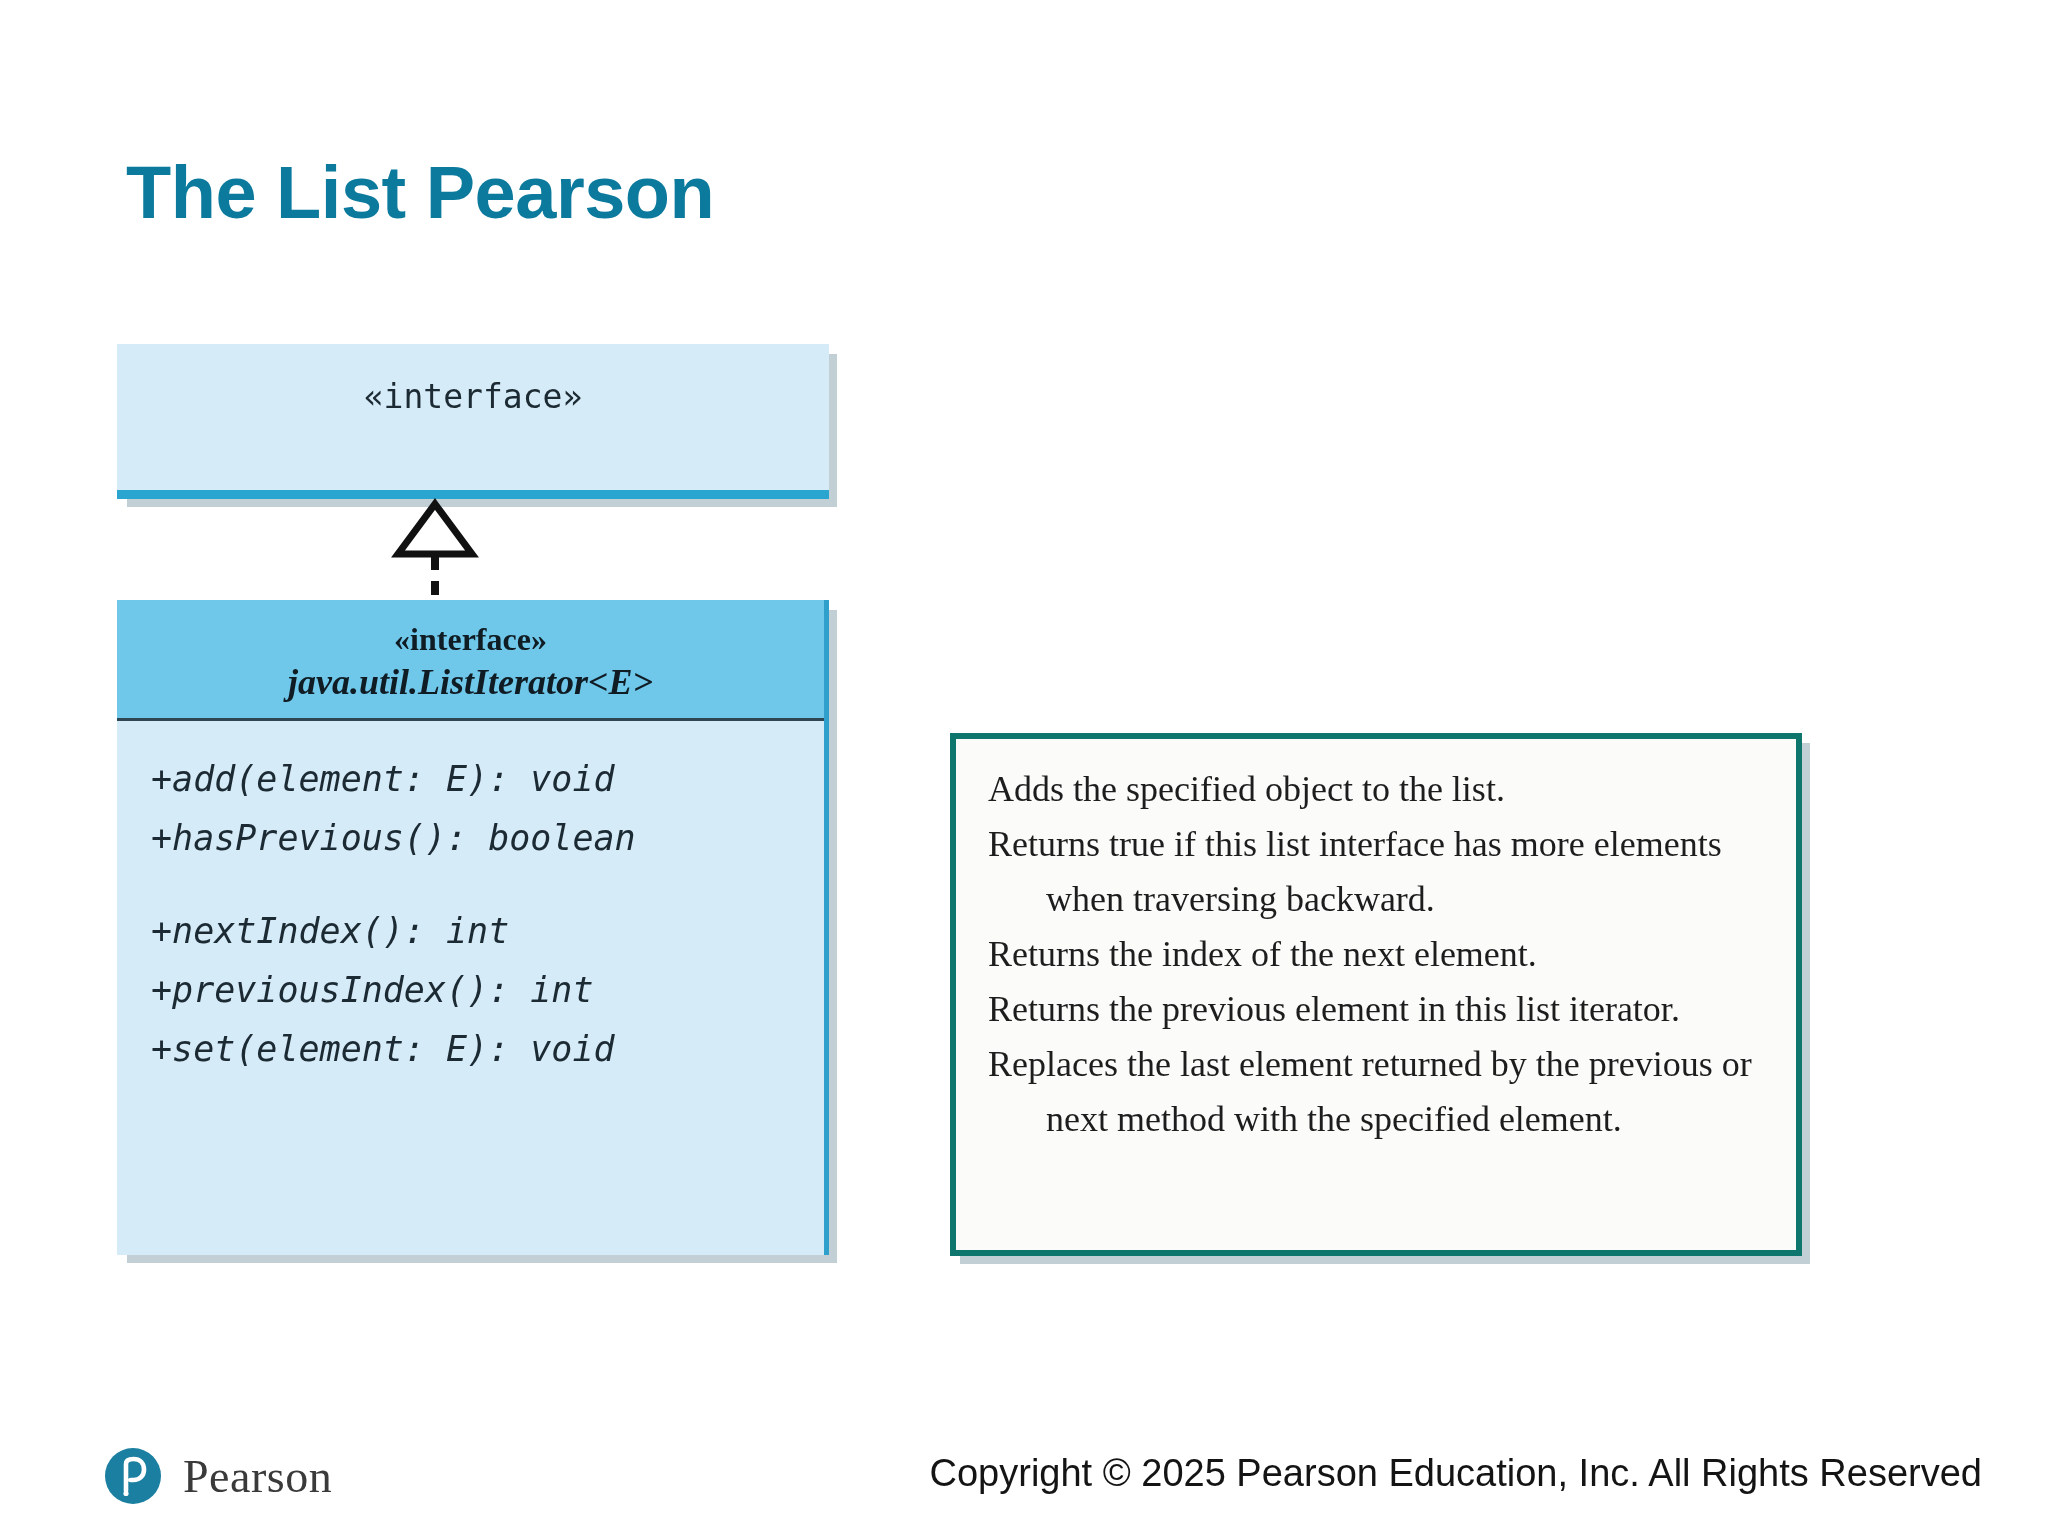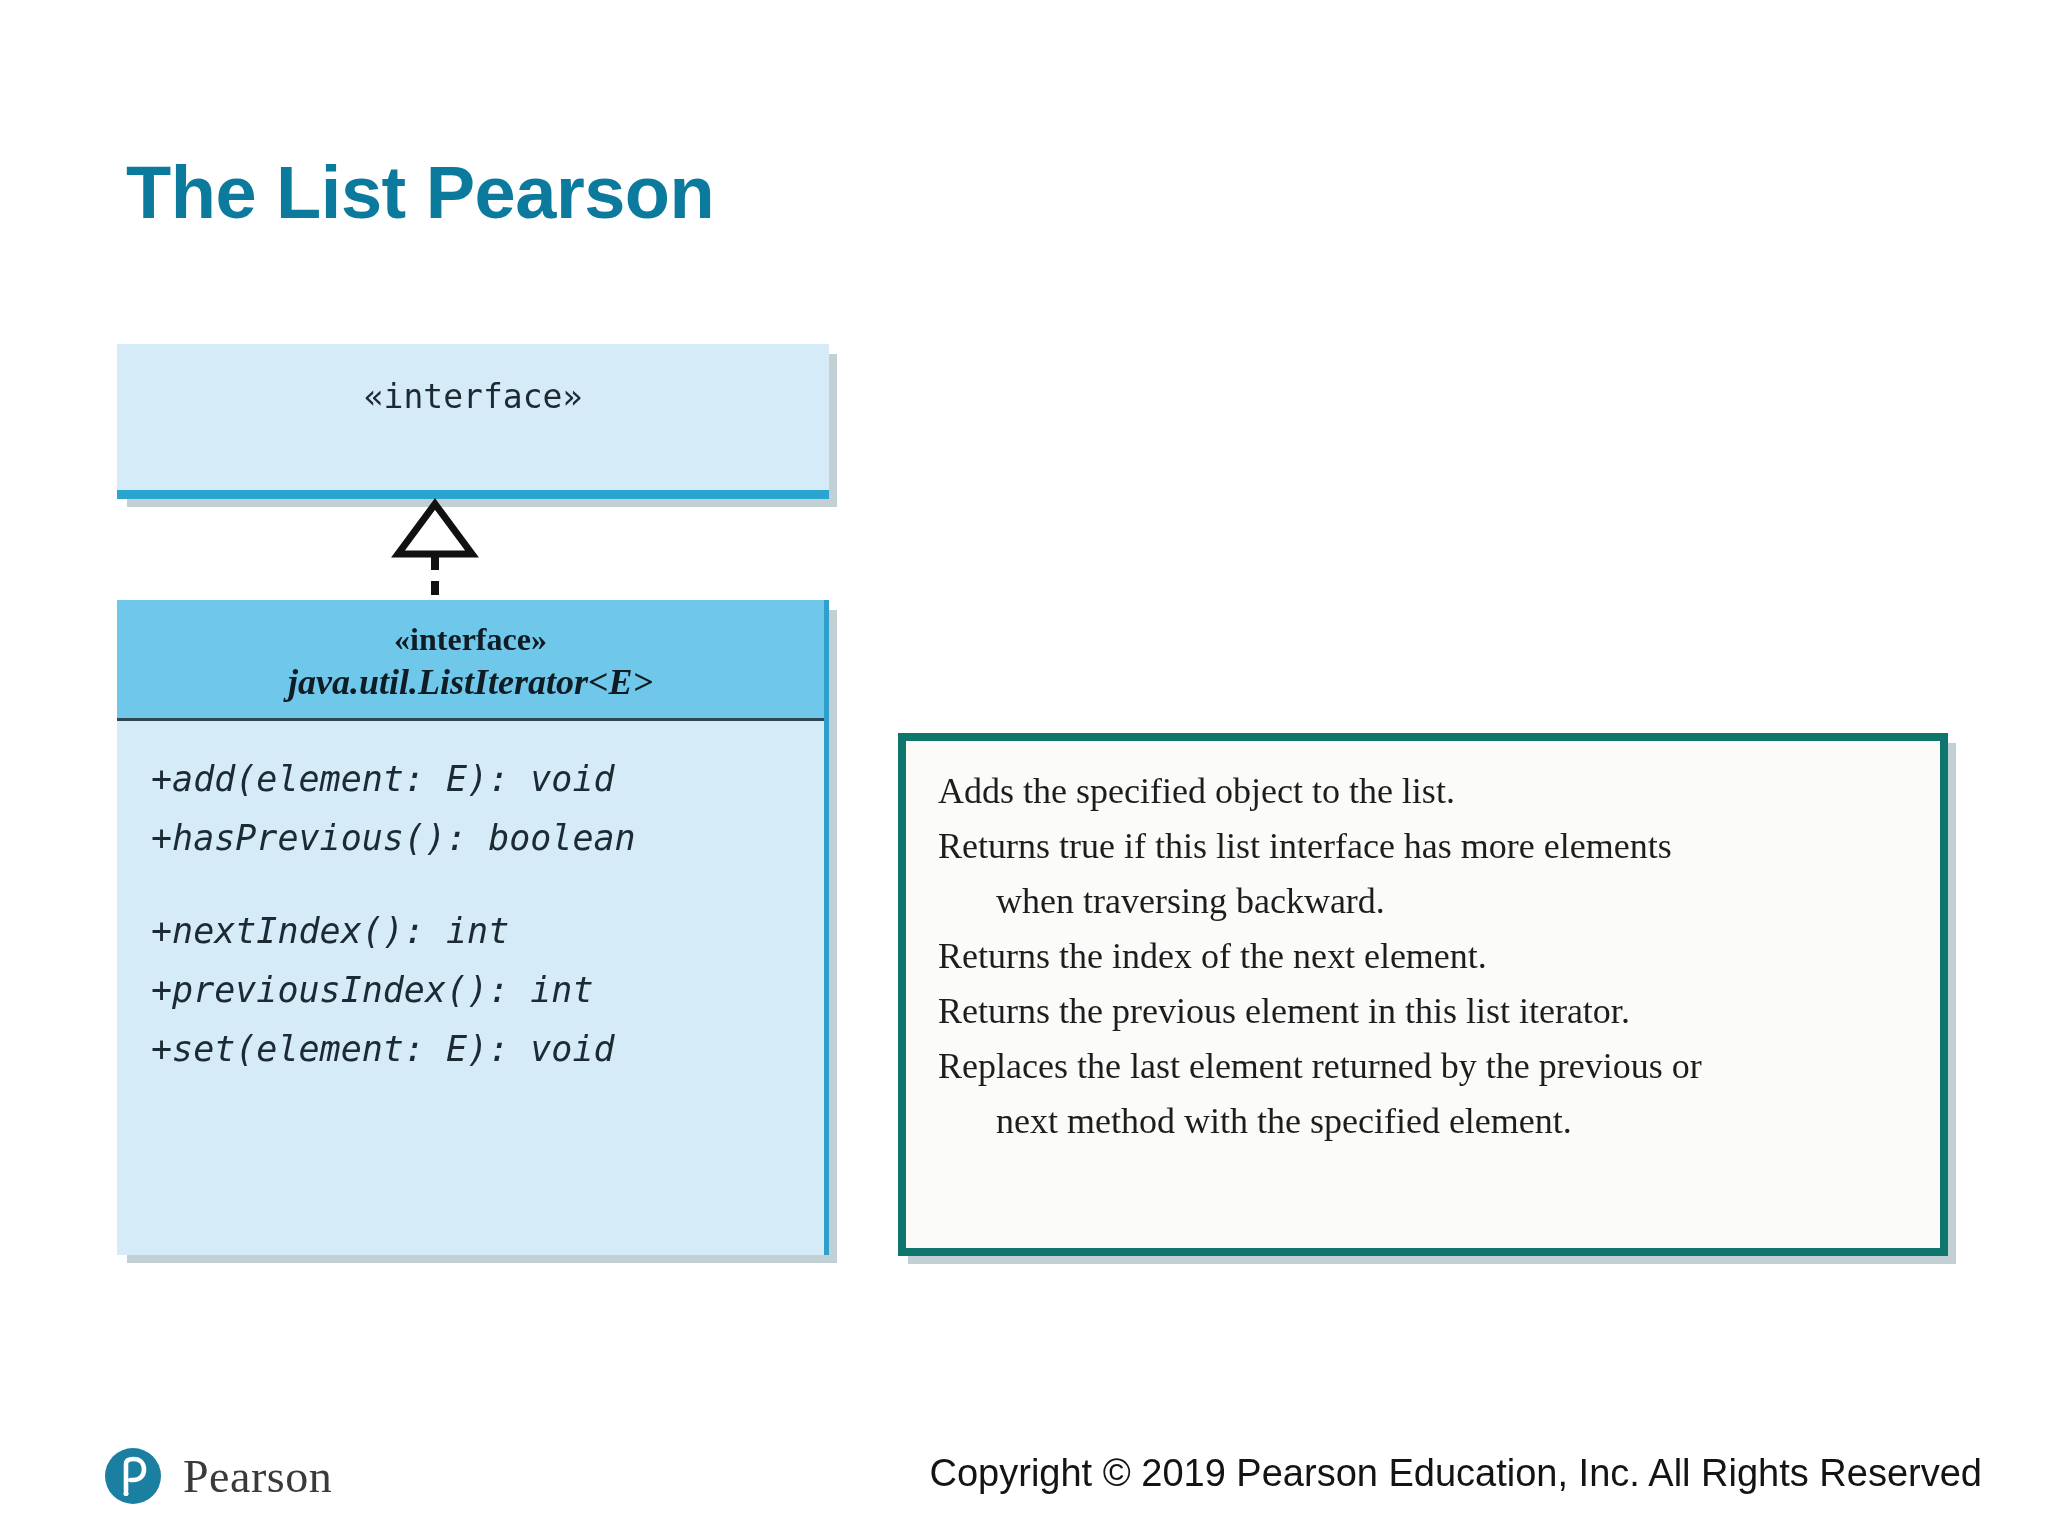--- a/index.html
+++ b/index.html
@@ -124,26 +124,26 @@
     white-space: pre;
   }
   #method-list .method-line.spacer-line {
     height: 34px;
     line-height: 34px;
   }
 
   
   #description-panel {
     position: absolute;
-    left: 898px;
+    left: 950px;
     top: 733px;
-    width: 1050px;
+    width: 852px;
     height: 523px;
     background: #fbfbfa;
-    border: 8px solid #0f766e;
+    border: 6px solid #0f766e;
     box-sizing: border-box;
     box-shadow: 9px 9px 0 -1px rgba(120,150,165,0.45);
   }
   #description-list {
     position: absolute;
     left: 32px;
     top: 23px;
     right: 14px;
   }
   #description-list .desc-line {
@@ -234,13 +234,13 @@
 
 <div id="footer-logo">
   <svg id="pearson-mark" viewBox="0 0 58 58">
     <circle cx="29" cy="29" r="28" fill="#1a7fa0"></circle>
     <path d="M22 44 L22 17 C22 13.5 25 12 29.5 12 C36 12 40 16 40 22.5 C40 29 35.5 33 29.5 33 L26.5 33" fill="none" stroke="#ffffff" stroke-width="4.6" stroke-linecap="round"></path>
     <circle cx="22" cy="46.5" r="2.6" fill="#ffffff"></circle>
   </svg>
   <div id="pearson-wordmark">Pearson</div>
 </div>
 
-<div id="copyright-text">Copyright © 2019 Pearson Education, Inc. All Rights Reserved</div>
+<div id="copyright-text">Copyright © 2025 Pearson Education, Inc. All Rights Reserved</div>
 
 </body></html>

